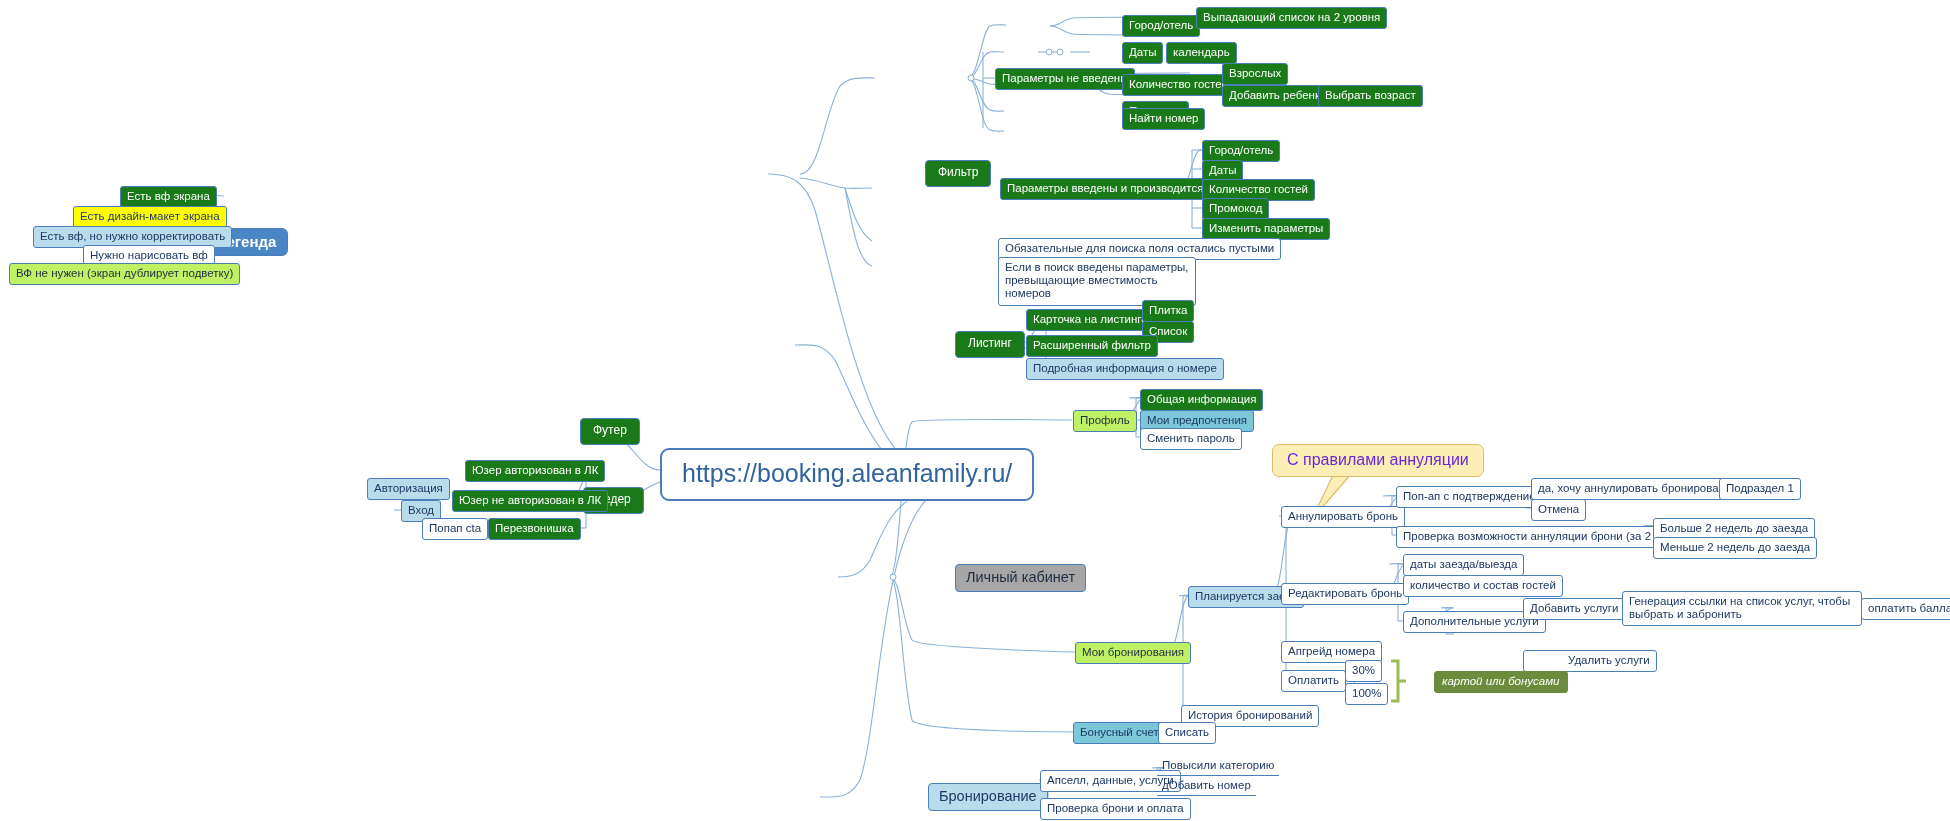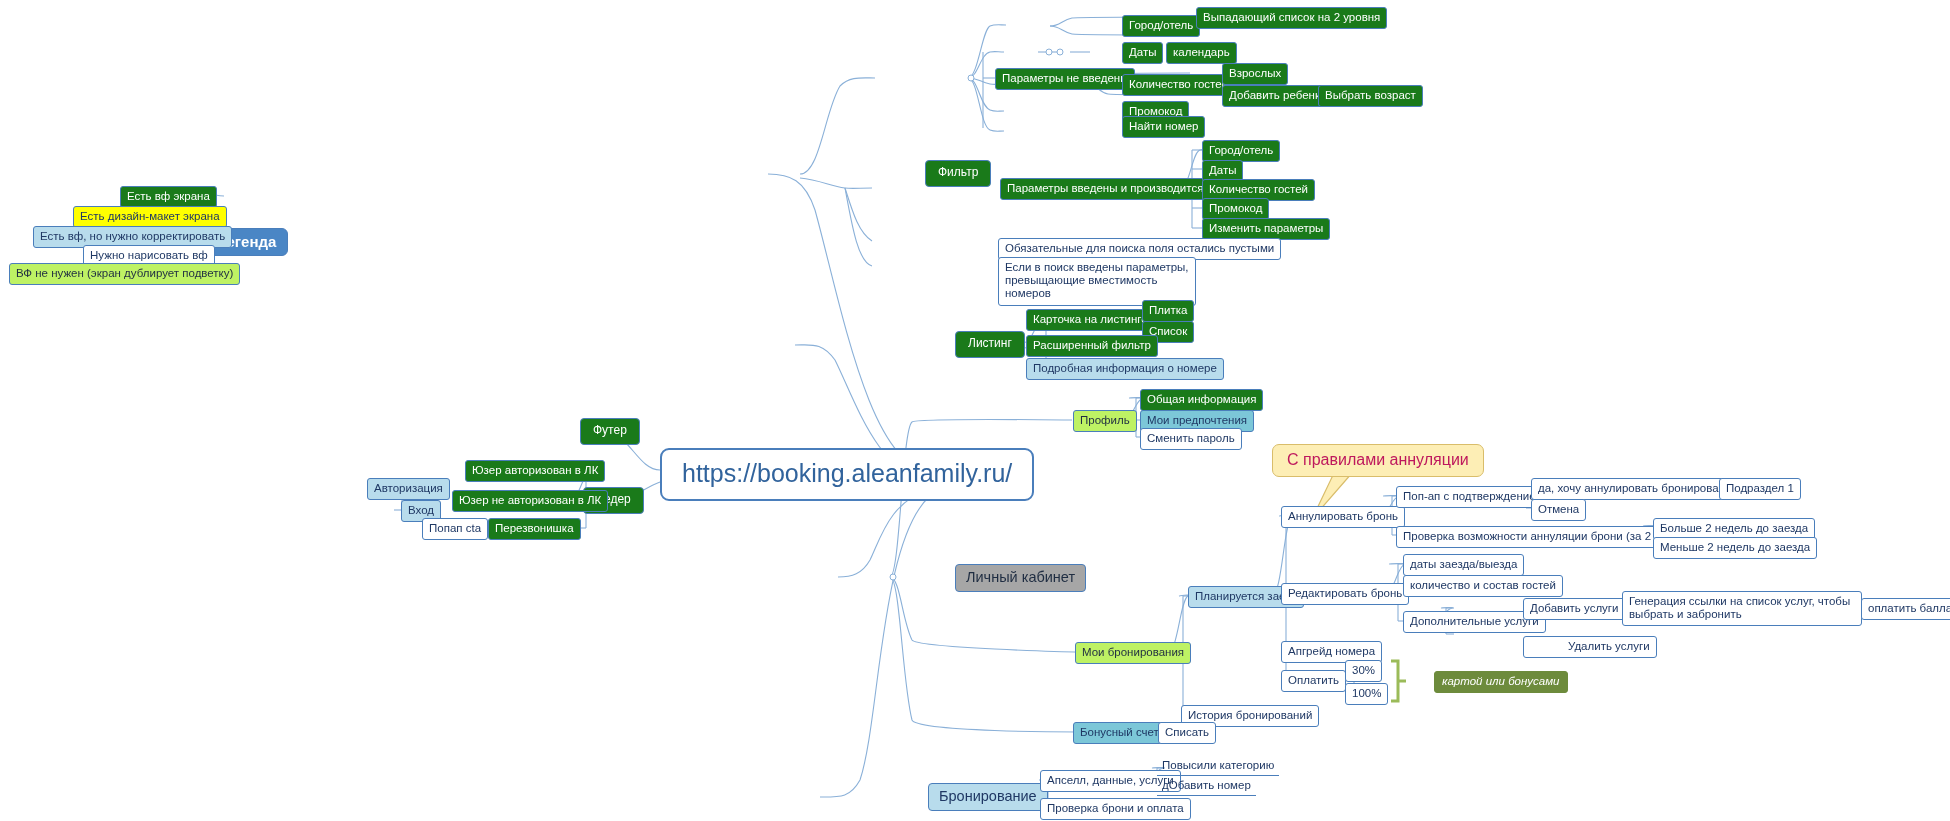--- a/index.html
+++ b/index.html
@@ -116,21 +116,21 @@
     border: 1.4px solid #4a7ebb;
     border-radius: 3px;
     color: #1f3864;
     font-size: 11.5px;
     padding: 3px 6px 4px 6px;
   }
   .v-note {
     background: #fdeeb5;
     border: 1.4px solid #d9bd6a;
     border-radius: 7px;
-    color: #be185d;
+    color: #6d28d9;
     font-size: 16px;
     padding: 6px 14px 7px 14px;
   }
   .v-plain {
     background: transparent;
     border: none;
     border-bottom: 1.2px solid #4a7ebb;
     color: #1f3864;
     font-size: 11.5px;
     padding: 2px 5px 3px 5px;
@@ -389,21 +389,21 @@
   <div class="node v-green" style="left:1222px; top:85px;">
     <span class="lbl">Добавить ребенка</span>
   </div>
   <div class="node v-green" style="left:1318px; top:85px;">
     <span class="lbl">Выбрать возраст</span>
   </div>
 
   <div class="node v-green" style="left:1122px; top:101px;">
     <span class="lbl">Промокод</span>
   </div>
-  <div class="node v-green" style="left:1122px; top:116px;">
+  <div class="node v-green" style="left:1122px; top:108px;">
     <span class="lbl">Найти номер</span>
   </div>
 
   <div class="node v-green" style="left:1000px; top:178px;">
     <span class="lbl">Параметры введены и производится поиск</span>
   </div>
   <div class="node v-green" style="left:1202px; top:140px;">
     <span class="lbl">Город/отель</span>
   </div>
   <div class="node v-green" style="left:1202px; top:160px;">
@@ -538,21 +538,21 @@
   </div>
   <div class="node v-white" style="left:1523px; top:598px;">
     <span class="lbl">Добавить услуги</span>
   </div>
   <div class="node v-white v-wrap" style="left:1622px; top:591px;">
     <span class="lbl">Генерация ссылки на список услуг, чтобы выбрать и забронить</span>
   </div>
   <div class="node v-white" style="left:1861px; top:598px;">
     <span class="lbl">оплатить баллами</span>
   </div>
-  <div class="node v-white" style="left:1523px; top:636px;padding-left:44px;">
+  <div class="node v-white" style="left:1523px; top:650px;padding-left:44px;">
     <span class="lbl">Удалить услуги</span>
   </div>
 
   <div class="node v-white" style="left:1281px; top:641px;">
     <span class="lbl">Апгрейд номера</span>
   </div>
 
   <div class="node v-white" style="left:1281px; top:670px;">
     <span class="lbl">Оплатить</span>
   </div>

